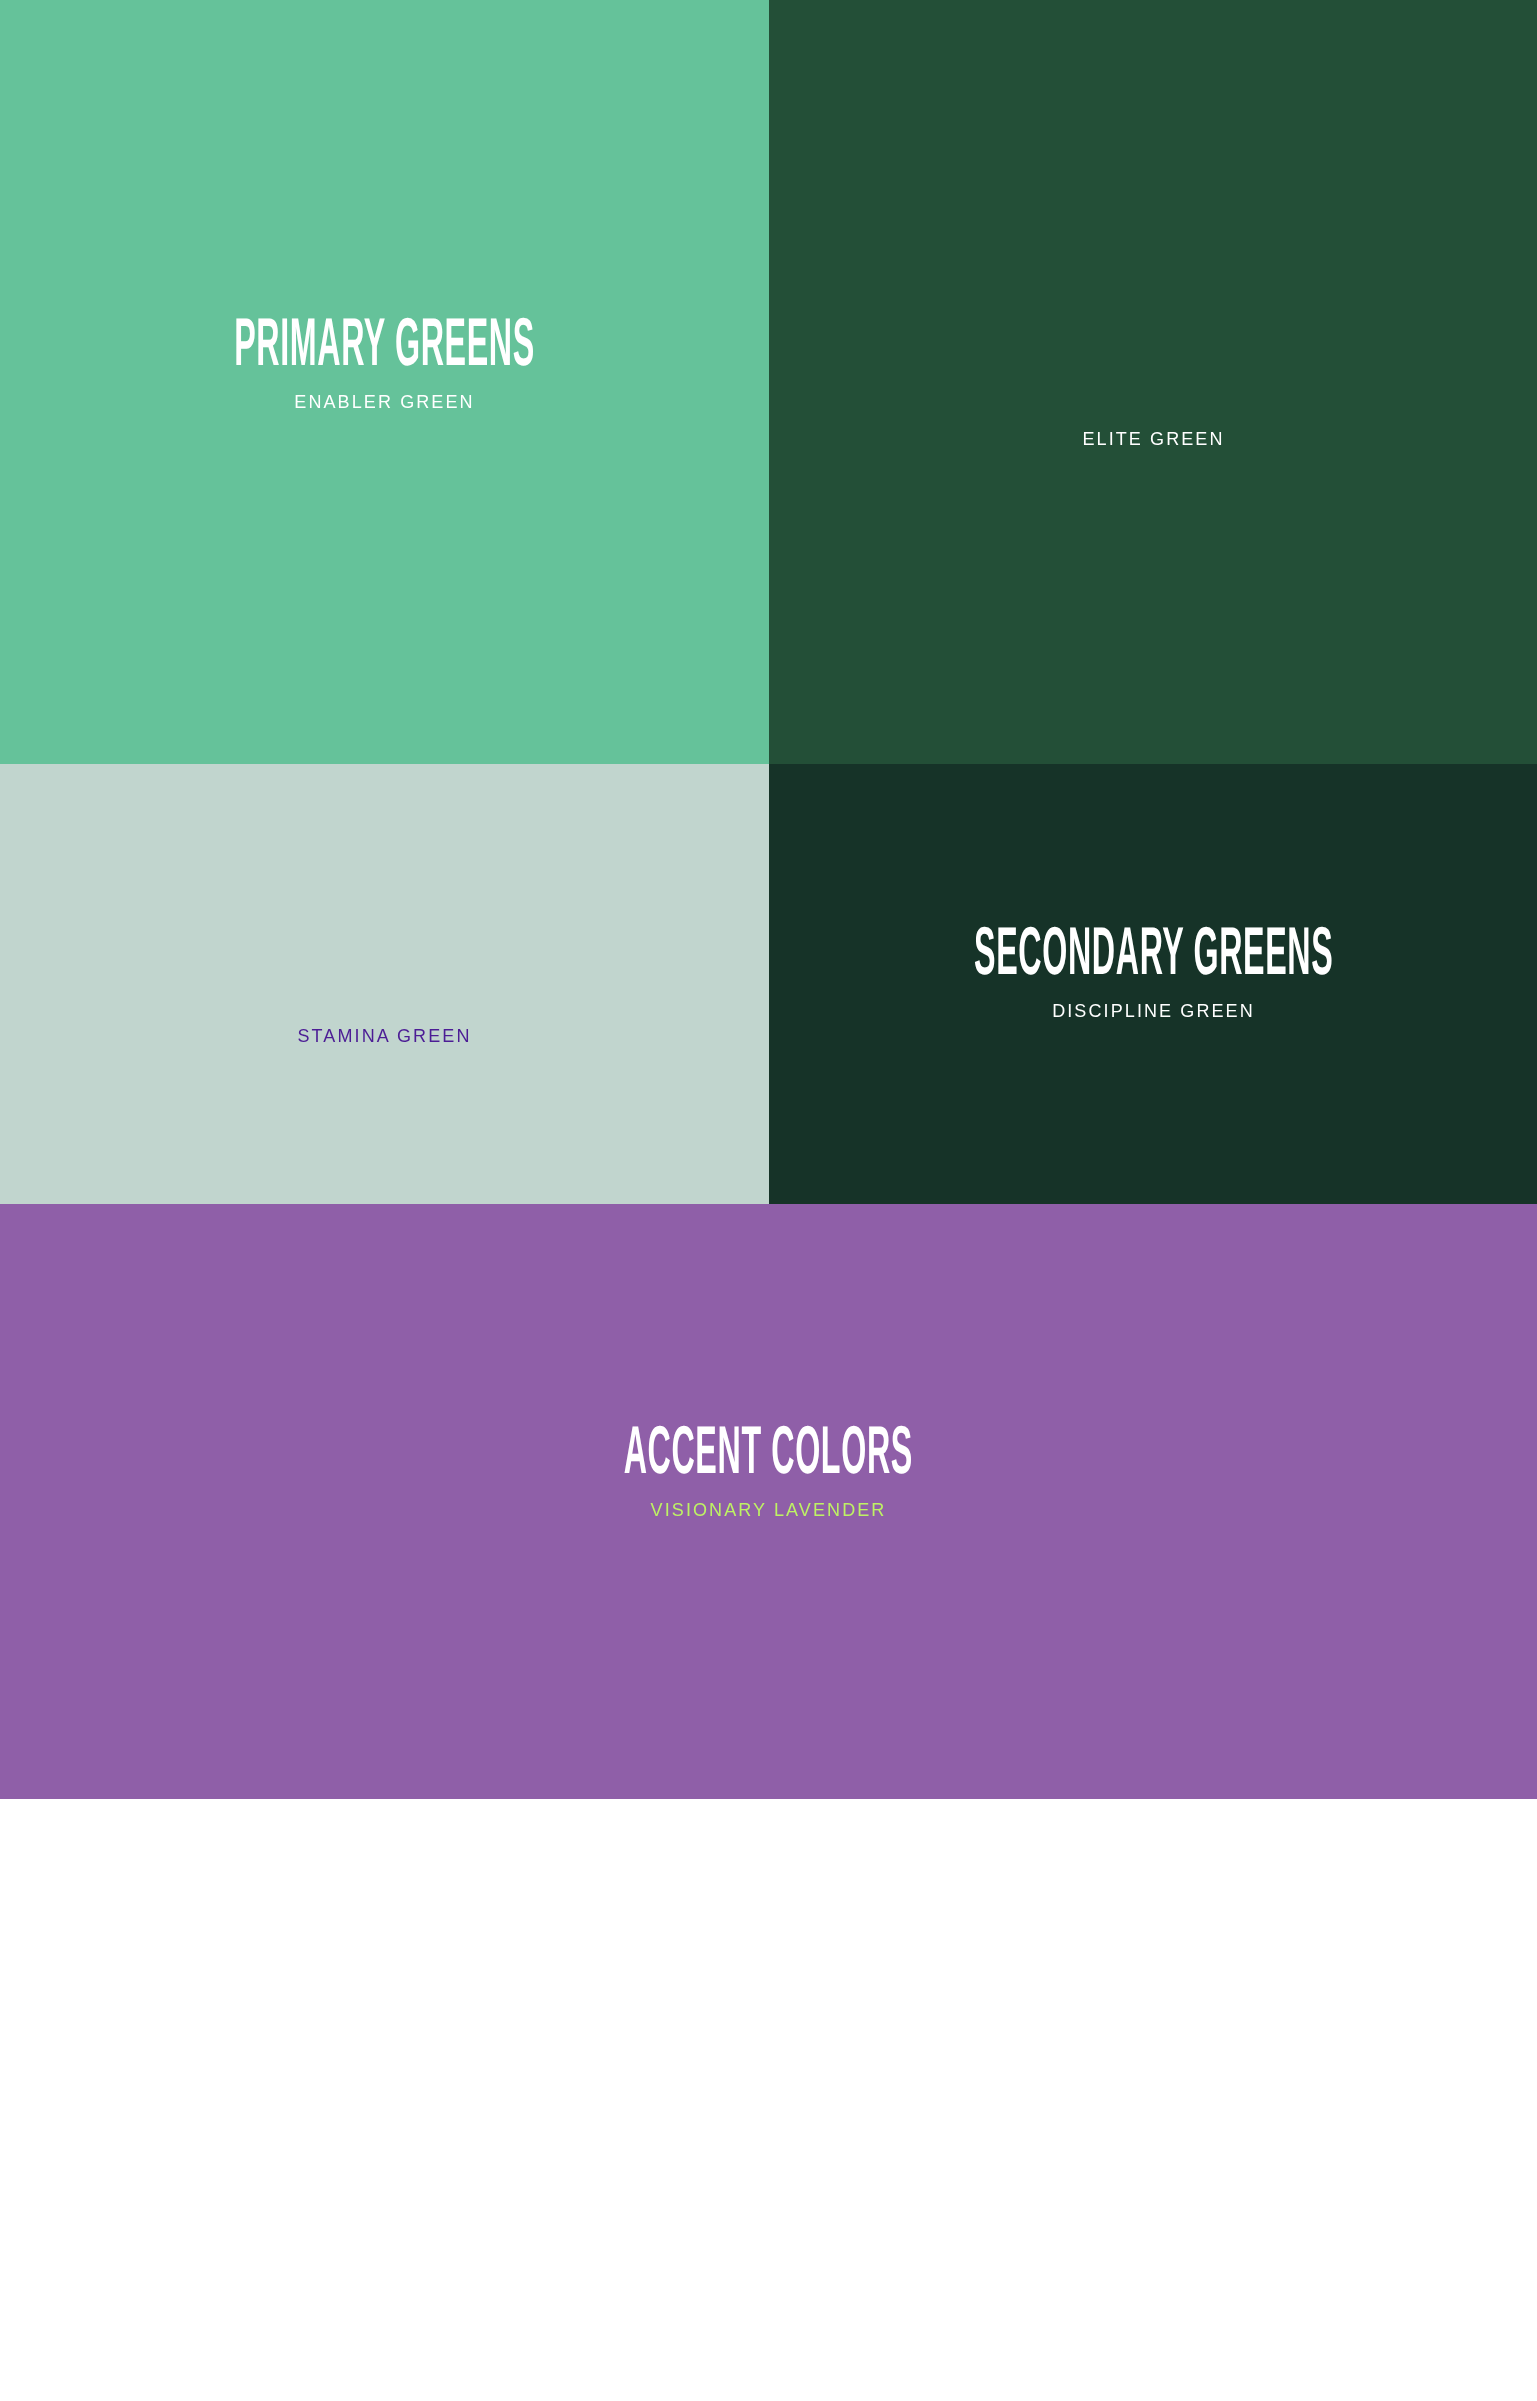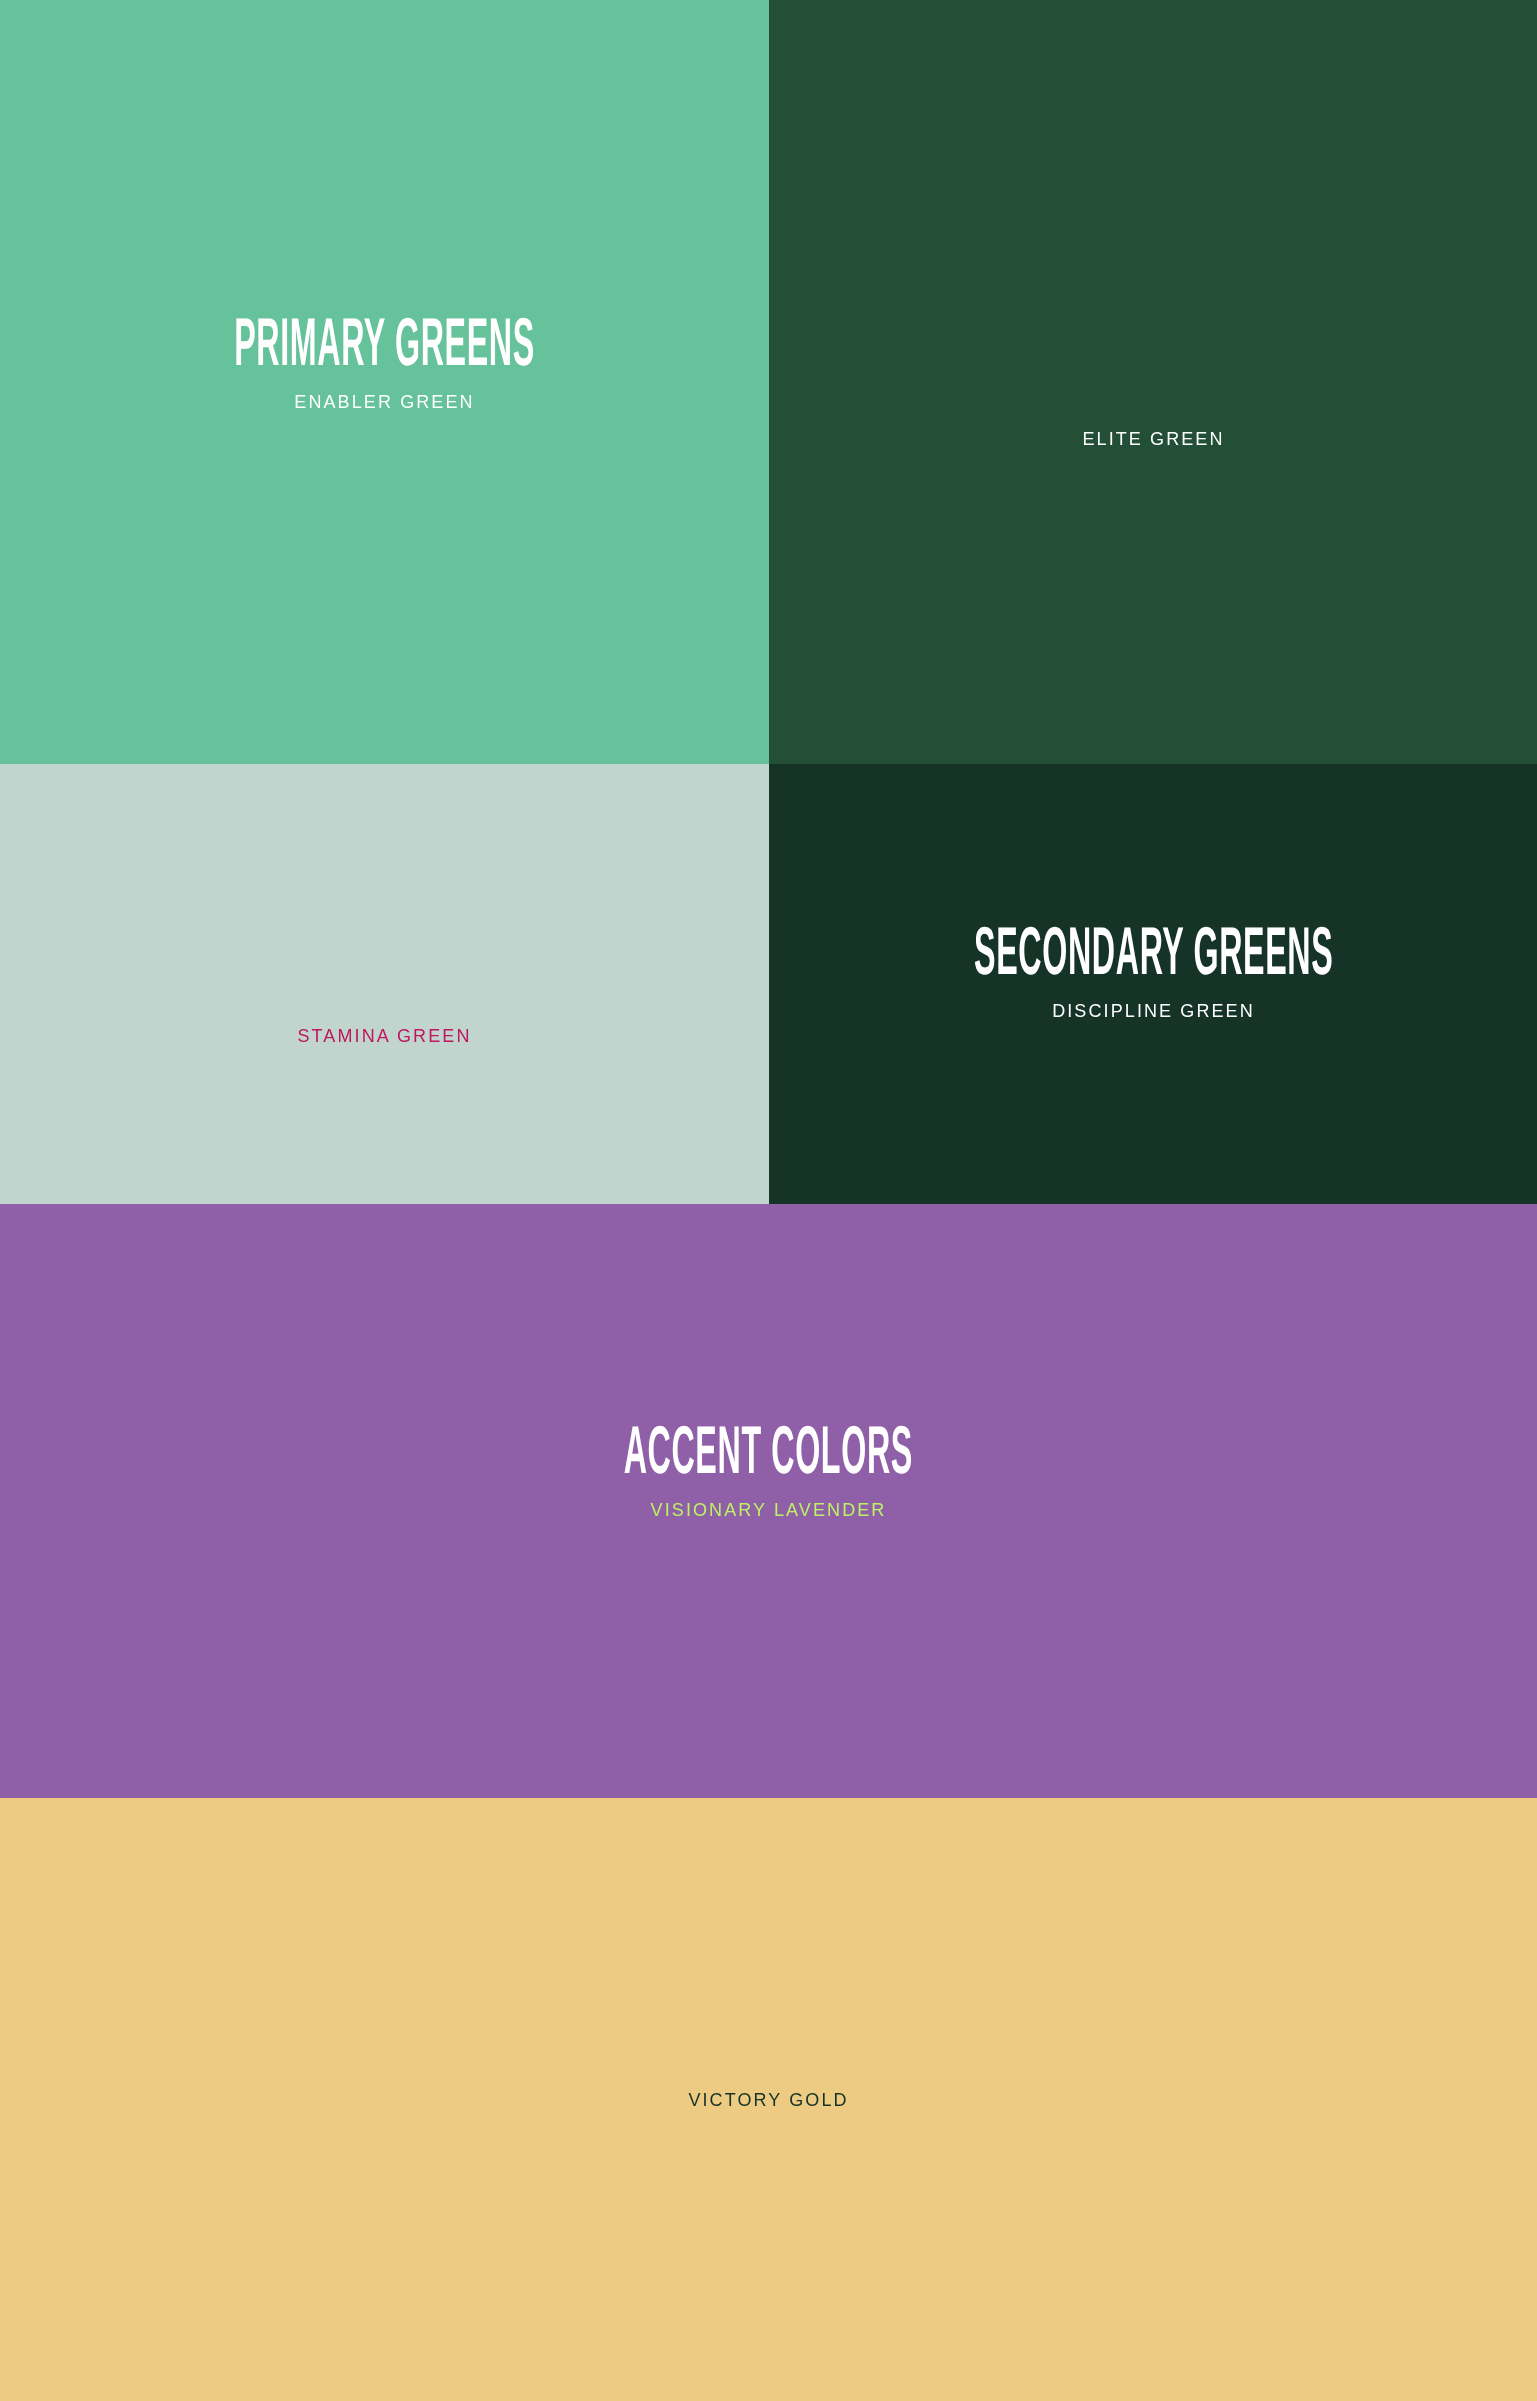--- a/index.html
+++ b/index.html
@@ -96,31 +96,28 @@
   <div class="swatch" id="swatch-enabler-green" style="background-color: rgb(101, 194, 154);">
     <div class="group-title" style="color: rgb(255, 255, 255);">PRIMARY GREENS</div>
     <div class="swatch-name" style="color: rgb(255, 255, 255);">ENABLER GREEN</div>
   </div>
 
   <div class="swatch" id="swatch-elite-green" style="background-color: rgb(35, 79, 55);">
     <div class="swatch-name" style="color: rgb(255, 255, 255);">ELITE GREEN</div>
   </div>
 
   <div class="swatch" id="swatch-stamina-green" style="background-color: rgb(193, 213, 206);">
-    <div class="swatch-name" style="color: #be185d;">STAMINA GREEN</div>
+    <div class="swatch-name" style="color: #4c1d95;">STAMINA GREEN</div>
   </div>
 
   <div class="swatch" id="swatch-discipline-green" style="background-color: rgb(22, 51, 40);">
     <div class="group-title" style="color: rgb(255, 255, 255);">SECONDARY GREENS</div>
     <div class="swatch-name" style="color: rgb(255, 255, 255);">DISCIPLINE GREEN</div>
   </div>
 
   <div class="swatch" id="swatch-visionary-lavender" style="background-color: rgb(143, 95, 168);">
     <div class="group-title" style="color: rgb(255, 255, 255);">ACCENT COLORS</div>
     <div class="swatch-name" style="color: #bef264;">VISIONARY LAVENDER</div>
   </div>
 
-  <div class="swatch" id="swatch-victory-gold" style="background-color: rgb(238, 203, 131);">
-    <div class="swatch-name" style="color: rgb(22, 51, 40);">VICTORY GOLD</div>
-  </div>
 
 </div>
 
 
 </body></html>

